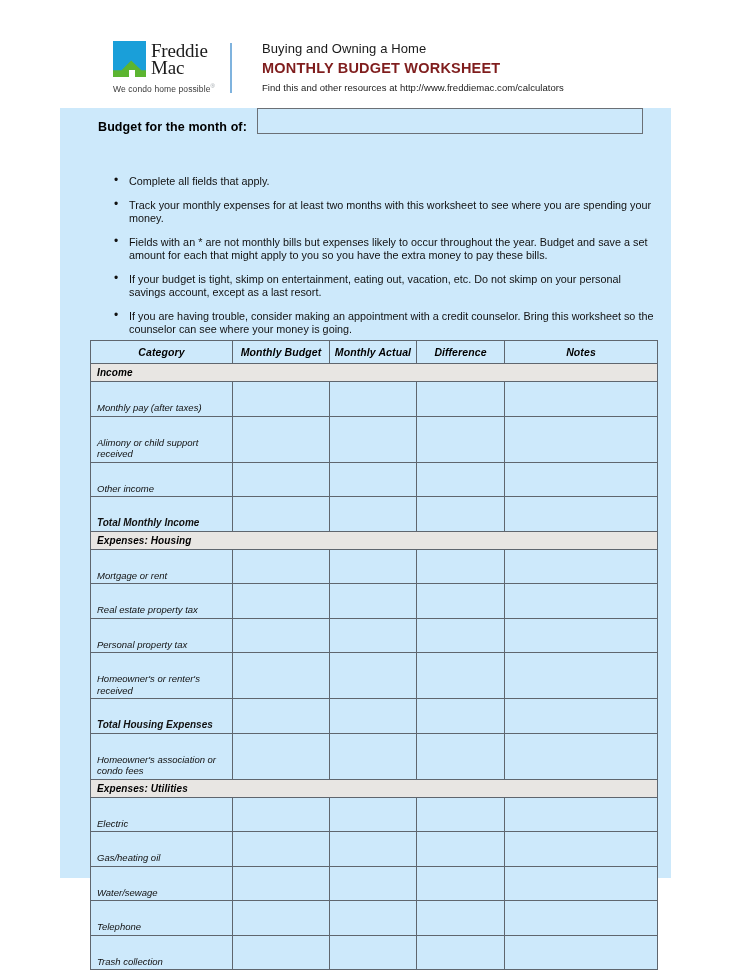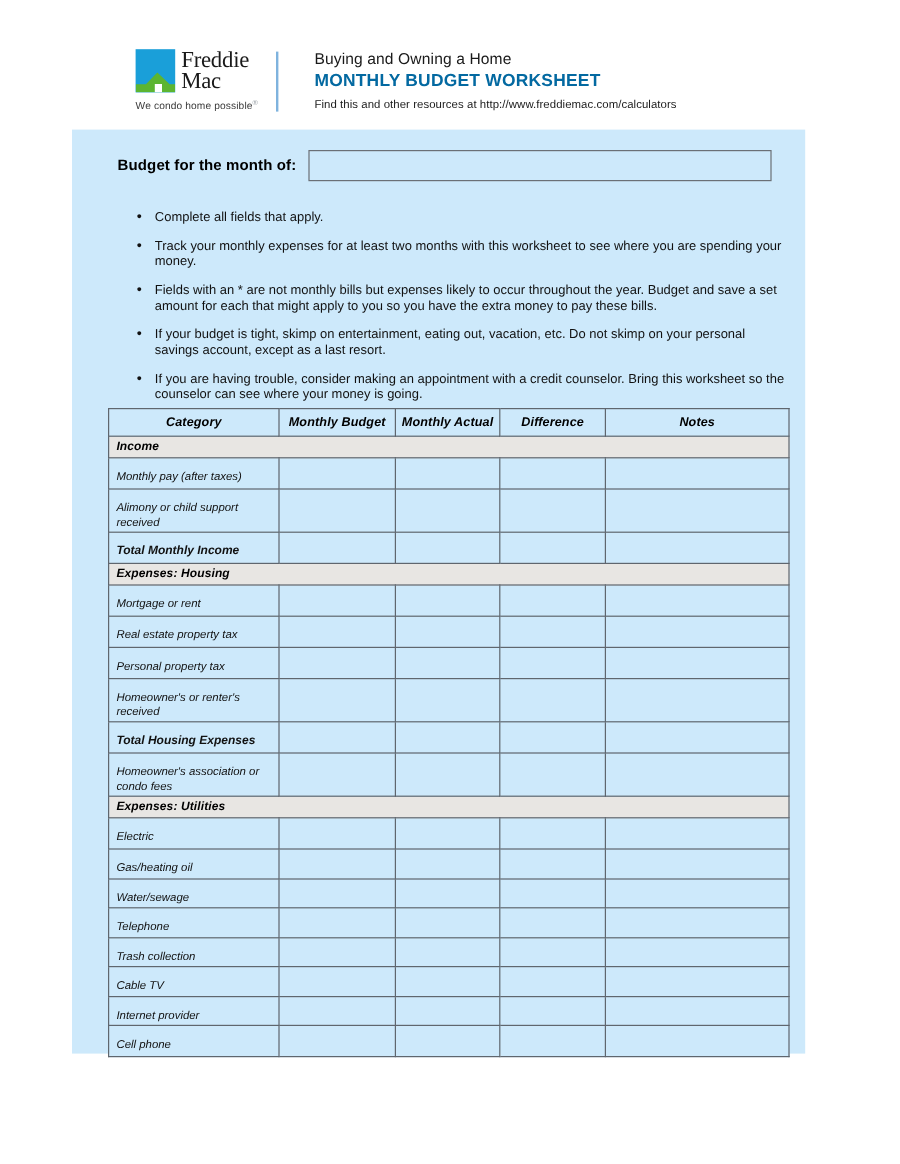--- a/index.html
+++ b/index.html
@@ -99,21 +99,21 @@
   .header-line1 {
     font-size: 13px;
     line-height: 16px;
     color: #1a1a1a;
     letter-spacing: 0.1px;
   }
   .header-line2 {
     font-size: 14.5px;
     font-weight: bold;
     line-height: 18px;
-    color: #0369a1;
+    color: #7f1d1d;
     letter-spacing: 0.2px;
     margin-top: 2px;
   }
   .header-line3 {
     font-size: 9.5px;
     line-height: 13px;
     color: #1a1a1a;
     margin-top: 4px;
     letter-spacing: 0.05px;
   }
@@ -125,24 +125,24 @@
     top: 108px;
     width: 611px;
     height: 770px;
     background: #cde9fb;
   }
 
   
   .month-row {
     position: absolute;
     left: 38px;
-    top: 17px;
+    top: 0;
     width: 545px;
     display: flex;
-    align-items: center;
+    align-items: flex-end;
   }
   .month-label {
     font-size: 12.5px;
     font-weight: bold;
     color: #000;
     white-space: nowrap;
     letter-spacing: 0.1px;
   }
   .month-input {
     margin-left: 10px;
@@ -227,21 +227,21 @@
     font-size: 10px;
     font-weight: bold;
     padding: 1px 0 1px 6px;
     vertical-align: middle;
     color: #000;
     letter-spacing: 0.1px;
   }
 
   tr.item-row td.cat {
     font-size: 9.5px;
-    padding: 10px 4px 2px 6px;
+    padding: 20px 4px 2px 6px;
     line-height: 11.5px;
     color: #111;
   }
   tr.item-row td.cat.bold {
     font-weight: bold;
     font-size: 10px;
   }
   tr.item-row td.val {
     background: #cde9fb;
   }
@@ -326,20 +326,27 @@
             <td class="val"></td>
             <td class="val"></td>
           </tr>
           <tr class="item-row h-24">
             <td class="cat">Alimony or child support received</td>
             <td class="val"></td>
             <td class="val"></td>
             <td class="val"></td>
             <td class="val"></td>
           </tr>
+          <tr class="item-row h-22">
+            <td class="cat">Other income</td>
+            <td class="val"></td>
+            <td class="val"></td>
+            <td class="val"></td>
+            <td class="val"></td>
+          </tr>
           <tr class="item-row h-26">
             <td class="cat bold">Total Monthly Income</td>
             <td class="val"></td>
             <td class="val"></td>
             <td class="val"></td>
             <td class="val"></td>
           </tr>
           <tr class="section-row">
             <td colspan="5">Expenses:  Housing</td>
           </tr>

